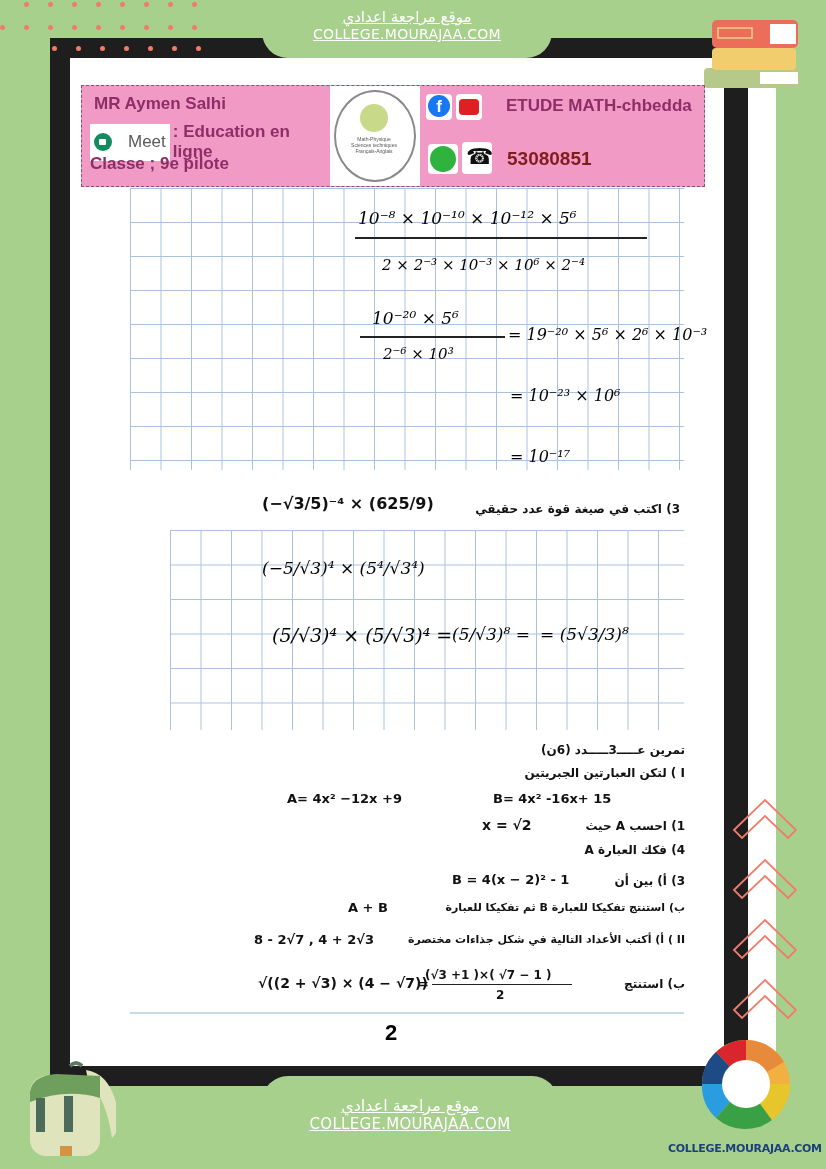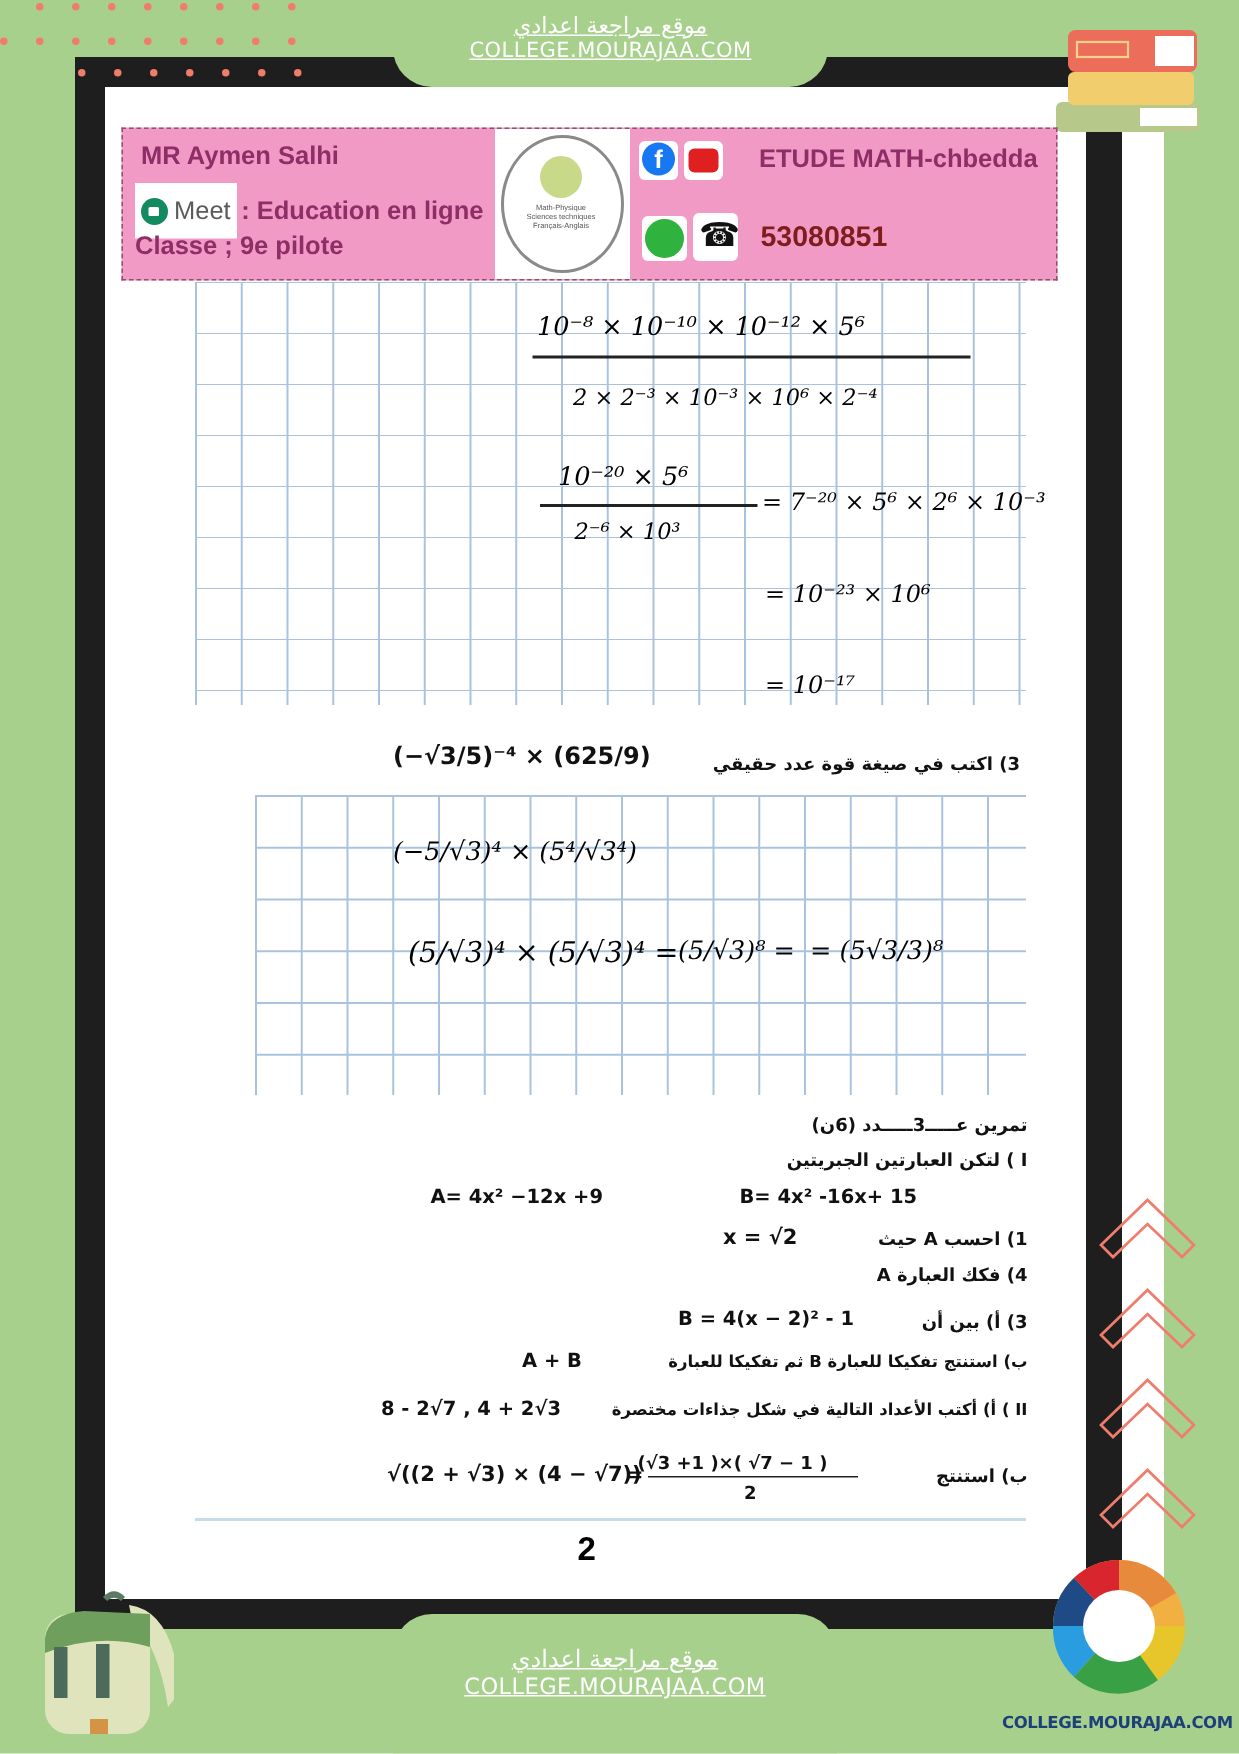--- a/index.html
+++ b/index.html
@@ -22,21 +22,21 @@
   .banner.bottom .ar { padding-top: 20px; font-size: 16px; }
   .banner.bottom .en { font-size: 15px; }
 
   
   .hdr { position: absolute; left: 81px; top: 85px; width: 624px; height: 102px; background: #f19ac6; border: 1px dashed #8c5070; }
   .hdr .left { position: absolute; left: 0; top: 0; width: 248px; height: 100px; }
   .hdr .line { position: absolute; left: 8px; color: #8e2d66; font-weight: bold; font-size: 17px; }
   .hdr .l1 { top: 8px; left: 12px; }
   .hdr .l2 { top: 36px; left: 8px; display:flex; align-items:center; gap:3px; }
   .hdr .l3 { top: 68px; }
-  .meet-box { background:#fff; display:flex; align-items:center; height:37px; padding: 0 4px; gap: 4px; }
+  .meet-box { background:#fff; display:flex; align-items:center; height:37px; padding: 0 4px; gap: 16px; }
   .meet-icon { width: 18px; height: 18px; border-radius: 50%; background: #138a5f; position: relative; }
   .meet-icon::after { content:""; position:absolute; left:5px; top:6px; width:7px; height:6px; background:#fff; border-radius:1px; }
   .meet-text { color:#5a5a5a; font-weight: normal; font-size: 17px; }
   .stamp { position: absolute; left: 248px; top: 0; width: 90px; height: 100px; background: #fff; }
   .stamp-circle { position:absolute; left: 4px; top: 4px; width: 82px; height: 92px; border-radius: 50%; border: 2px solid #8a8a8a; }
   .stamp-tree { position:absolute; left: 30px; top: 18px; width: 28px; height: 28px; border-radius: 50%; background: #c8d98a; }
   .stamp-txt { position:absolute; left: 18px; top: 50px; width: 52px; font-size: 5px; color: #555; text-align:center; line-height: 6px; }
   .hdr .right { position: absolute; left: 338px; top: 0; width: 284px; height: 100px; }
   .ic { position:absolute; width: 26px; height: 26px; border-radius: 4px; background:#fff; }
   .fb { left: 6px; top: 8px; } .fb::after{content:"f";position:absolute;left:2px;top:1px;width:22px;height:22px;border-radius:50%;background:#1877f2;color:#fff;font-weight:bold;font-size:17px;text-align:center;line-height:24px;}
@@ -147,21 +147,21 @@
   </div>
 </div>
 
 <div class="grid grid1"></div>
 <div class="hand" style="left:358px;top:208px;font-size:17px;">10⁻⁸ × 10⁻¹⁰ × 10⁻¹² × 5⁶</div>
 <div class="frac-bar" style="left:355px;top:237px;width:292px;"></div>
 <div class="hand" style="left:382px;top:256px;font-size:15px;">2 × 2⁻³ × 10⁻³ × 10⁶ × 2⁻⁴</div>
 <div class="hand" style="left:372px;top:308px;font-size:17px;">10⁻²⁰ × 5⁶</div>
 <div class="frac-bar" style="left:360px;top:336px;width:145px;height:1.5px;"></div>
 <div class="hand" style="left:383px;top:345px;font-size:15px;">2⁻⁶ × 10³</div>
-<div class="hand" style="left:508px;top:325px;font-size:16px;">= 7⁻²⁰ × 5⁶ × 2⁶ × 10⁻³</div>
+<div class="hand" style="left:508px;top:325px;font-size:16px;">= 19⁻²⁰ × 5⁶ × 2⁶ × 10⁻³</div>
 <div class="hand" style="left:510px;top:386px;font-size:16px;">= 10⁻²³ × 10⁶</div>
 <div class="hand" style="left:510px;top:447px;font-size:16px;">= 10⁻¹⁷</div>
 
 <div class="printed math" style="left:262px;top:494px;font-size:16px;">(−√3/5)⁻⁴  ×  (625/9)</div>
 <div class="printed ar-txt" style="left:470px;top:502px;width:210px;text-align:right;font-size:12px;">3)  اكتب في صيغة قوة عدد حقيقي</div>
 
 <div class="grid grid2"></div>
 <div class="hand" style="left:262px;top:558px;font-size:17px;">(−5/√3)⁴ × (5⁴/√3⁴)</div>
 <div class="hand" style="left:272px;top:624px;font-size:19px;">(5/√3)⁴ × (5/√3)⁴  =</div>
 <div class="hand" style="left:452px;top:624px;font-size:17px;">(5/√3)⁸  =</div>

